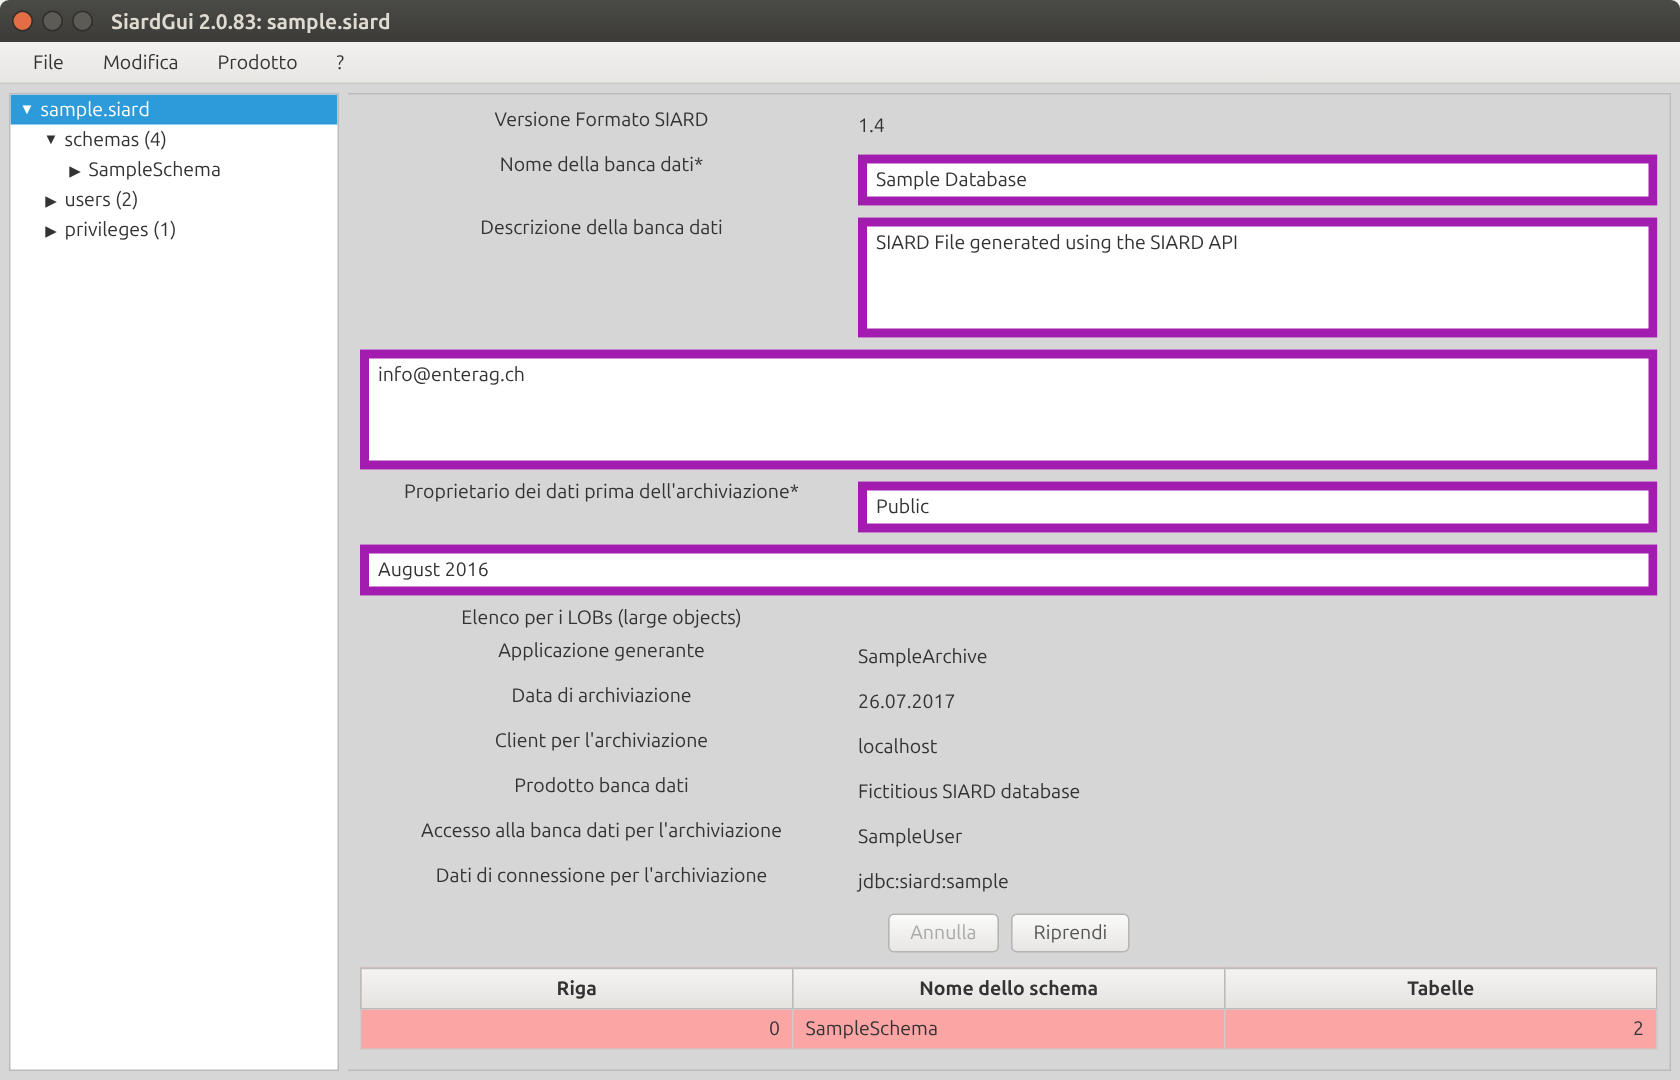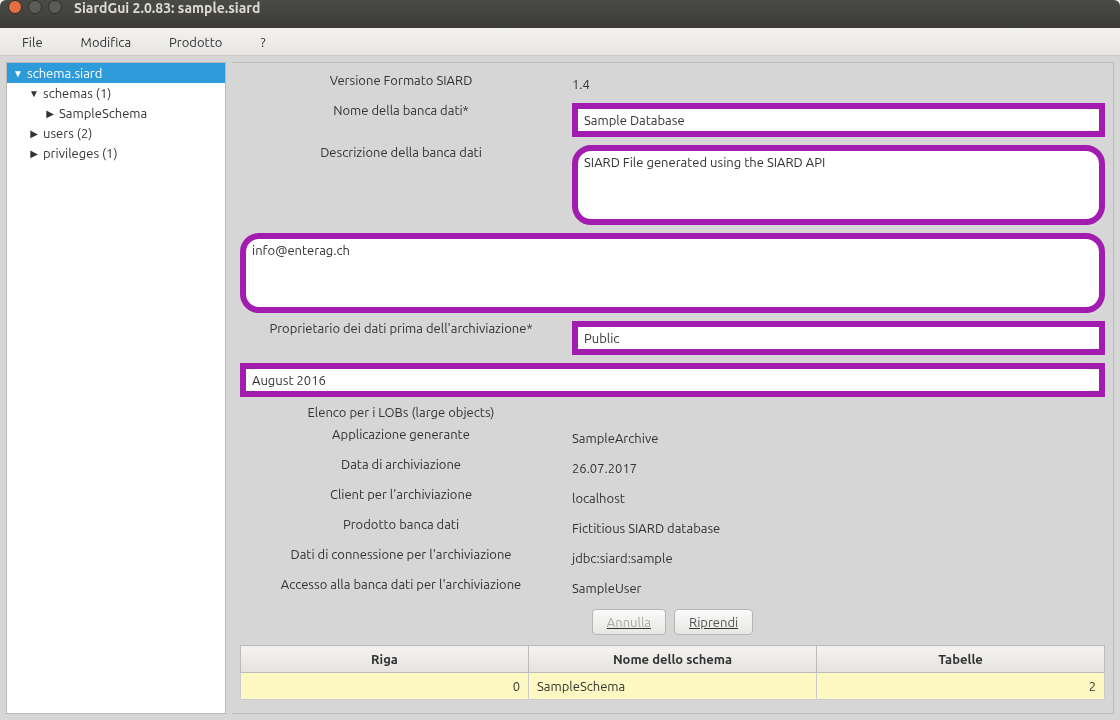--- a/index.html
+++ b/index.html
@@ -11,41 +11,42 @@
     width: 1120px;
     height: 720px;
     overflow: hidden;
     display: flex;
     flex-direction: column;
   }
   .titlebar {
     height: 28px;
     background: linear-gradient(to bottom, #4a4a46, #3c3b37);
     display: flex;
+    align-items: center;
     padding: 0 8px;
     color: #dfdbd2;
     font-weight: bold;
     font-size: 14px;
     border-top-left-radius: 6px;
     border-top-right-radius: 6px;
   }
   .window-controls { display: flex; gap: 6px; margin-right: 12px; }
   .wbtn {
     width: 14px; height: 14px; border-radius: 50%;
     background: #5c5b56; border: 1px solid #2f2e2a;
   }
   .wbtn.close { background: #e46e43; }
   .menubar {
     height: 28px;
     background: linear-gradient(to bottom, #f2f1f0, #e7e6e3);
     border-bottom: 1px solid #c9c7c2;
     display: flex;
     align-items: center;
     padding: 0 10px;
-    gap: 14px;
+    gap: 2px;
   }
   .menu-item { padding: 4px 12px; color: #333; cursor: default; }
   .content {
     flex: 1;
     display: flex;
     background: #d6d6d6;
     overflow: hidden;
   }
   .sidebar {
     width: 220px;
@@ -100,47 +101,45 @@
     width: 100%;
     font: inherit;
     padding: 4px 6px;
     border: 6px solid #a21caf;
     background: #fff;
     color: #333;
   }
   textarea.text-input {
     height: 80px;
     resize: none;
-    border-radius: 19px;
   }
   .static-value { padding: 4px 0; color: #333; }
   .button-row {
     display: flex;
     gap: 8px;
     justify-content: center;
     padding: 6px 0 10px 0;
-    text-decoration: underline;
   }
   .btn {
     padding: 5px 14px;
     border: 1px solid #b5b5b5;
     background: linear-gradient(to bottom, #fafaf9, #e7e6e3);
     border-radius: 4px;
     font: inherit;
     color: #555;
     cursor: default;
   }
   .btn.disabled { color: #a9a9a9; }
   .table-wrap {
     margin-top: auto;
   }
   table.grid {
     width: 100%;
     border-collapse: collapse;
-    background: #fef9c3;
+    background: #fca5a5;
     table-layout: fixed;
   }
   table.grid th {
     background: linear-gradient(to bottom, #f4f3f1, #e4e3e0);
     border: 1px solid #bbb;
     padding: 6px 8px;
     font-weight: bold;
     color: #333;
     text-align: center;
   }
@@ -168,25 +167,25 @@
   <div class="menu-item">Modifica</div>
   <div class="menu-item">Prodotto</div>
   <div class="menu-item">?</div>
 </div>
 
 <div class="content">
 
   <div class="sidebar">
     <div class="tree-row selected">
       <span class="tri">▼</span>
-      <span>schema.siard</span>
+      <span>sample.siard</span>
     </div>
     <div class="tree-row tree-indent-1">
       <span class="tri">▼</span>
-      <span>schemas (1)</span>
+      <span>schemas (4)</span>
     </div>
     <div class="tree-row tree-indent-2">
       <span class="tri">▶</span>
       <span>SampleSchema</span>
     </div>
     <div class="tree-row tree-indent-1">
       <span class="tri">▶</span>
       <span>users (2)</span>
     </div>
     <div class="tree-row tree-indent-1">
@@ -268,30 +267,30 @@
       </div>
 
       <div class="form-row">
         <div class="form-label">Prodotto banca dati</div>
         <div class="form-value">
             <span class="static-value">Fictitious SIARD database</span>
           </div>
       </div>
 
       <div class="form-row">
+        <div class="form-label">Accesso alla banca dati per l'archiviazione</div>
+        <div class="form-value">
+            <span class="static-value">SampleUser</span>
+          </div>
+      </div>
+
+      <div class="form-row">
         <div class="form-label">Dati di connessione per l'archiviazione</div>
         <div class="form-value">
             <span class="static-value">jdbc:siard:sample</span>
-          </div>
-      </div>
-
-      <div class="form-row">
-        <div class="form-label">Accesso alla banca dati per l'archiviazione</div>
-        <div class="form-value">
-            <span class="static-value">SampleUser</span>
           </div>
       </div>
 
       <div class="button-row">
         <button class="btn disabled">Annulla</button>
         <button class="btn">Riprendi</button>
       </div>
 
       <div class="table-wrap">
         <table class="grid">

